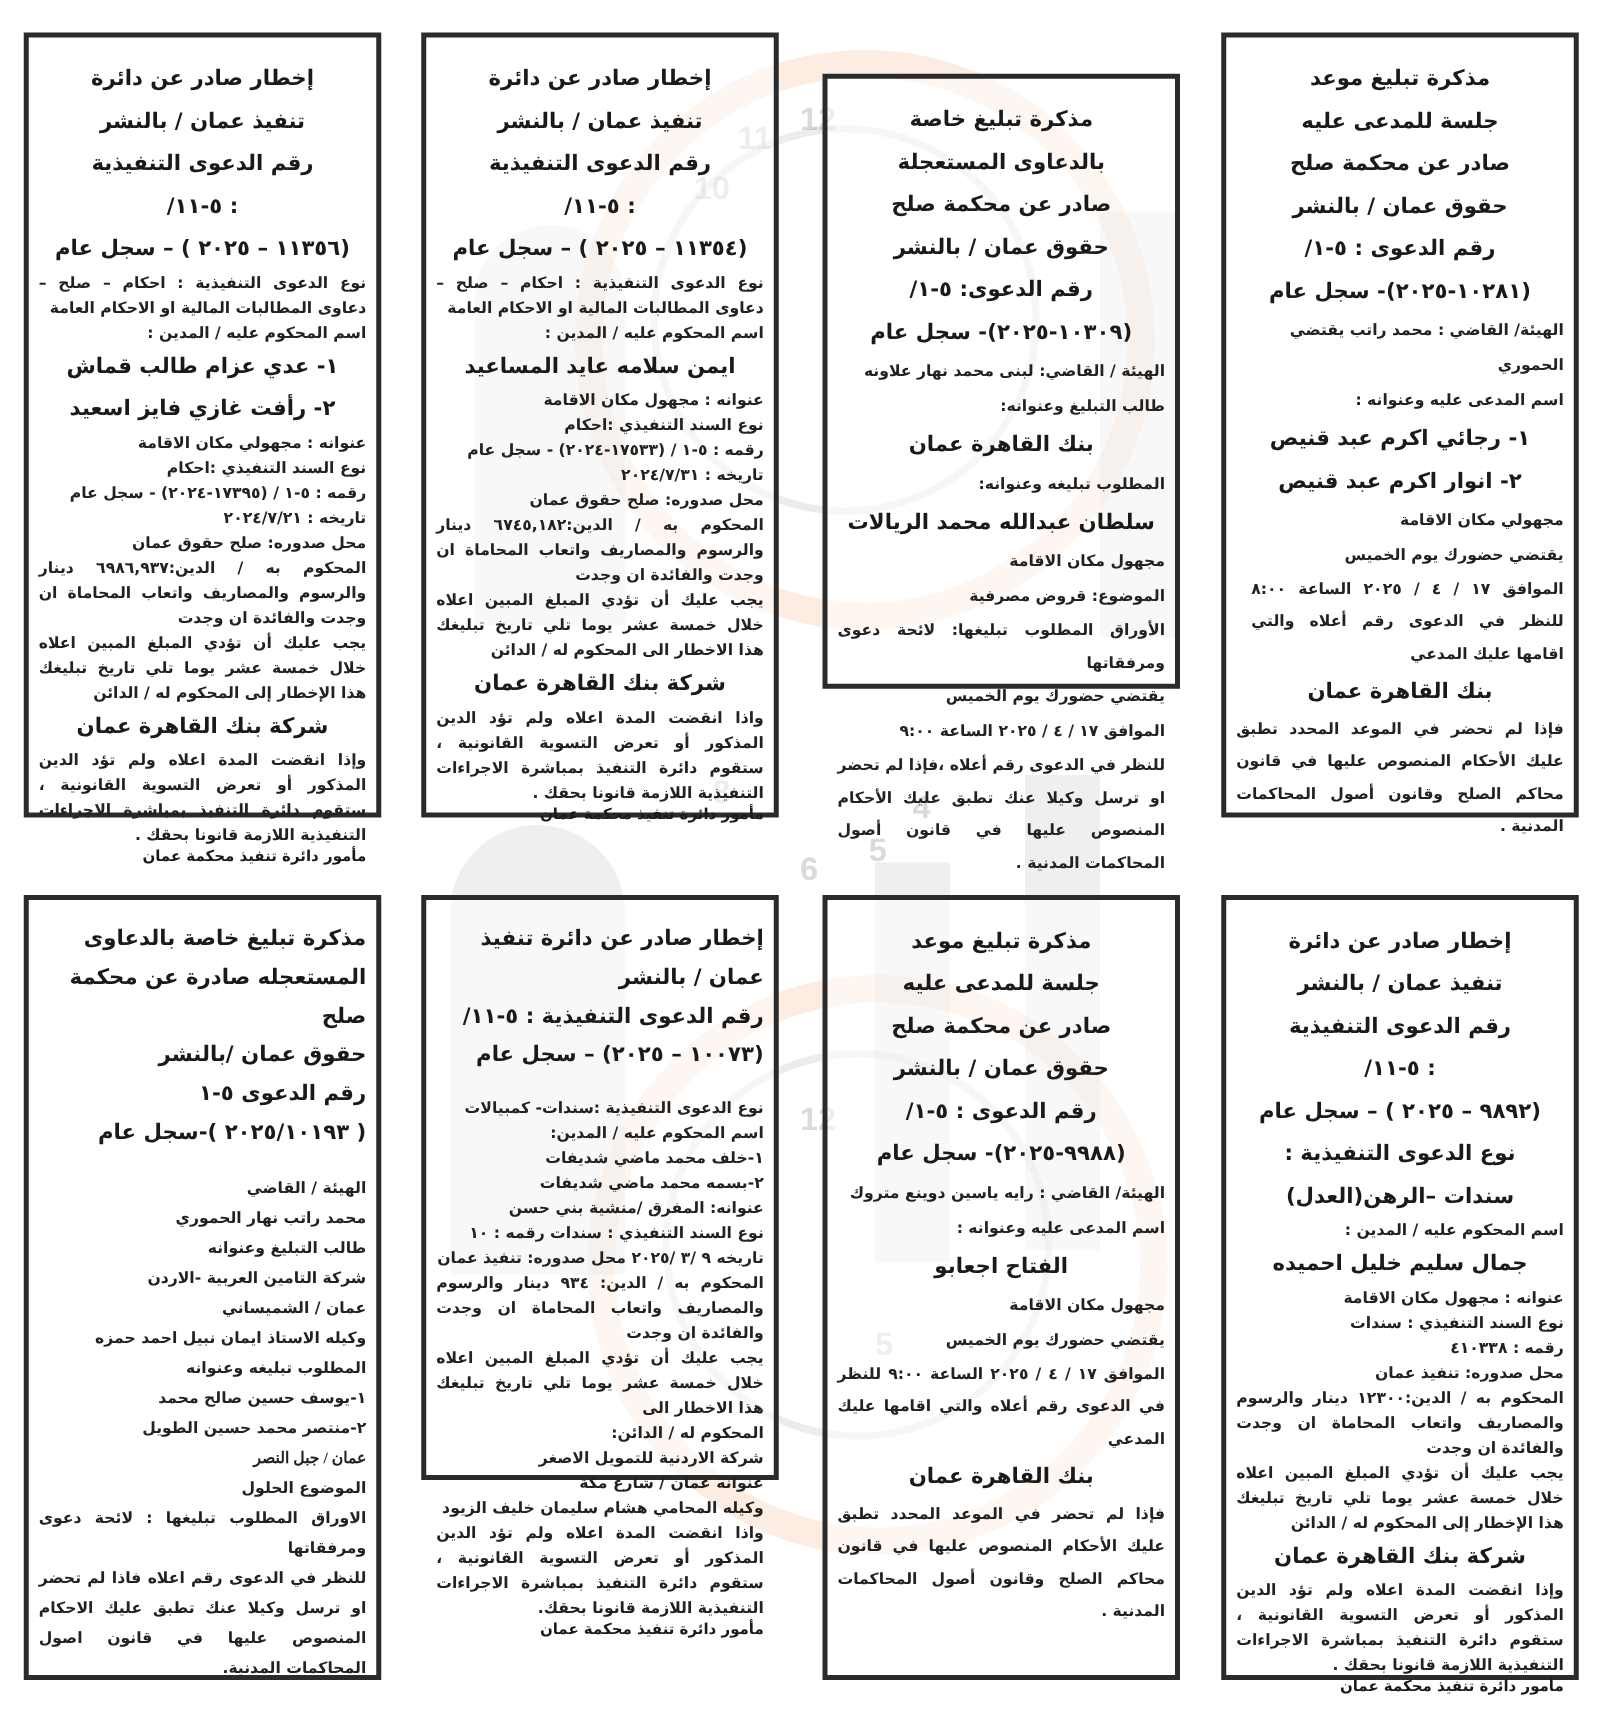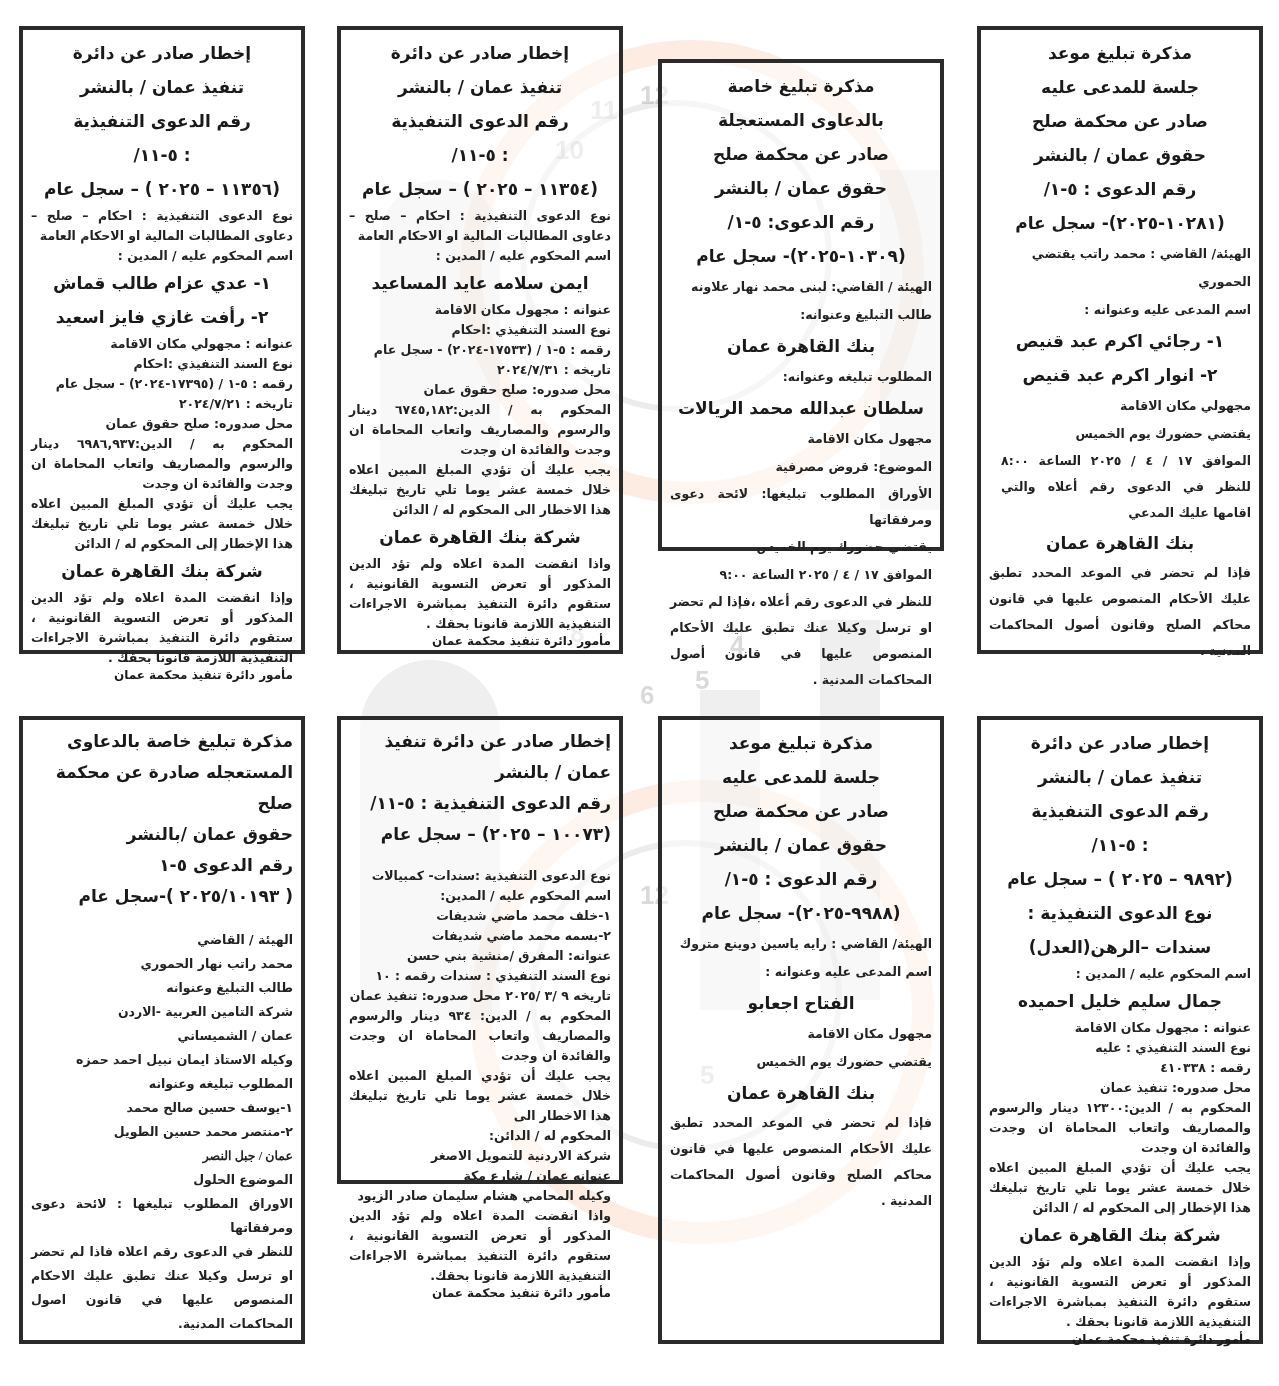--- a/index.html
+++ b/index.html
@@ -4,21 +4,21 @@
 <style>
   html,body{margin:0;padding:0;}
   body{width:1279px;height:1386px;background:#ffffff;position:relative;overflow:hidden;
        font-family:"DejaVu Sans","Liberation Sans",sans-serif;color:#1a1a1a;}
   .wm{position:absolute;pointer-events:none;z-index:0;}
   .wm-ring{border-radius:50%;border:22px solid rgba(245,170,120,0.22);}
   .wm-ring2{border-radius:50%;border:6px solid rgba(150,150,150,0.18);}
   .wm-bar{background:rgba(180,180,180,0.22);}
   .wm-num{color:rgba(150,150,150,0.35);font-size:26px;font-weight:bold;font-family:"Liberation Sans",sans-serif;}
   .box{position:absolute;z-index:1;border:4px solid #2b2b2b;background:rgba(255,255,255,0.55);
-       box-sizing:border-box;direction:rtl;padding:6px 8px 4px 8px;}
+       box-sizing:border-box;direction:rtl;padding:16px 8px 4px 8px;}
   .box p{margin:0;}
   .h{font-weight:bold;font-size:17px;text-align:center;line-height:34px;}
   .hl{font-weight:bold;font-size:17px;text-align:right;line-height:31px;}
   .t{font-size:12.5px;line-height:20px;text-align:justify;font-weight:bold;color:#222;}
   .tl{font-size:12.5px;line-height:28px;text-align:right;font-weight:bold;color:#222;}
   .name{font-weight:bold;font-size:17px;text-align:center;line-height:34px;}
   .sig{font-size:12px;font-weight:bold;text-align:right;margin-top:4px;}
   .gap{height:16px;}
 </style>
 </head>
@@ -128,21 +128,21 @@
   <p class="h">إخطار صادر عن دائرة</p>
   <p class="h">تنفيذ عمان / بالنشر</p>
   <p class="h">رقم الدعوى التنفيذية</p>
   <p class="h">: ٥-١١/</p>
   <p class="h">(٩٨٩٢ – ٢٠٢٥ ) – سجل عام</p>
   <p class="h">نوع الدعوى التنفيذية :</p>
   <p class="h">سندات –الرهن(العدل)</p>
   <p class="t">اسم المحكوم عليه / المدين :</p>
   <p class="name">جمال سليم خليل احميده</p>
   <p class="t">عنوانه : مجهول مكان الاقامة</p>
-  <p class="t">نوع السند التنفيذي : عليه</p>
+  <p class="t">نوع السند التنفيذي : سندات</p>
   <p class="t">رقمه : ٤١٠٣٣٨</p>
   <p class="t">محل صدوره: تنفيذ عمان</p>
   <p class="t">المحكوم به / الدين:١٢٣٠٠ دينار والرسوم والمصاريف واتعاب المحاماة ان وجدت والفائدة ان وجدت</p>
   <p class="t">يجب عليك أن تؤدي المبلغ المبين اعلاه خلال خمسة عشر يوما تلي تاريخ تبليغك هذا الإخطار إلى المحكوم له / الدائن</p>
   <p class="name">شركة بنك القاهرة عمان</p>
   <p class="t">وإذا انقضت المدة اعلاه ولم تؤد الدين المذكور أو تعرض التسوية القانونية ، ستقوم دائرة التنفيذ بمباشرة الاجراءات التنفيذية اللازمة قانونا بحقك .</p>
   <p class="sig">مأمور دائرة تنفيذ محكمة عمان</p>
 </div>
 
 <div class="box" style="left:658px;top:716px;width:286px;height:628px;">
@@ -150,41 +150,42 @@
   <p class="h">جلسة للمدعى عليه</p>
   <p class="h">صادر عن محكمة صلح</p>
   <p class="h">حقوق عمان / بالنشر</p>
   <p class="h">رقم الدعوى : ٥-١/</p>
   <p class="h">(٩٩٨٨-٢٠٢٥)- سجل عام</p>
   <p class="tl">الهيئة/ القاضي : رايه ياسين دوينع متروك</p>
   <p class="tl">اسم المدعى عليه وعنوانه :</p>
   <p class="name">الفتاح اجعابو</p>
   <p class="tl">مجهول مكان الاقامة</p>
   <p class="tl">يقتضي حضورك يوم الخميس</p>
+  <p class="t" style="line-height:26px;">الموافق ١٧ / ٤ / ٢٠٢٥ الساعة ٩:٠٠ للنظر في الدعوى رقم أعلاه والتي اقامها عليك المدعي</p>
   <p class="name">بنك القاهرة عمان</p>
   <p class="t" style="line-height:26px;">فإذا لم تحضر في الموعد المحدد تطبق عليك الأحكام المنصوص عليها في قانون محاكم الصلح وقانون أصول المحاكمات المدنية .</p>
 </div>
 
 <div class="box" style="left:337px;top:716px;width:286px;height:468px;">
   <p class="hl">إخطار صادر عن دائرة تنفيذ عمان / بالنشر</p>
   <p class="hl">رقم الدعوى التنفيذية : ٥-١١/ (١٠٠٧٣ – ٢٠٢٥) – سجل عام</p>
   <div class="gap"></div>
   <p class="t">نوع الدعوى التنفيذية :سندات- كمبيالات</p>
   <p class="t">اسم المحكوم عليه / المدين:</p>
   <p class="t">١-خلف محمد ماضي شديفات</p>
   <p class="t">٢-بسمه محمد ماضي شديفات</p>
   <p class="t">عنوانه: المفرق /منشية بني حسن</p>
   <p class="t">نوع السند التنفيذي : سندات رقمه : ١٠</p>
   <p class="t">تاريخه ٩ /٣ /٢٠٢٥ محل صدوره: تنفيذ عمان</p>
   <p class="t">المحكوم به / الدين: ٩٣٤ دينار والرسوم والمصاريف واتعاب المحاماة ان وجدت والفائدة ان وجدت</p>
   <p class="t">يجب عليك أن تؤدي المبلغ المبين اعلاه خلال خمسة عشر يوما تلي تاريخ تبليغك هذا الاخطار الى</p>
   <p class="t">المحكوم له / الدائن:</p>
   <p class="t">شركة الاردنية للتمويل الاصغر</p>
   <p class="t">عنوانه عمان / شارع مكة</p>
-  <p class="t">وكيله المحامي هشام سليمان صادر الزيود</p>
+  <p class="t">وكيله المحامي هشام سليمان خليف الزيود</p>
   <p class="t">واذا انقضت المدة اعلاه ولم تؤد الدين المذكور أو تعرض التسوية القانونية ، ستقوم دائرة التنفيذ بمباشرة الاجراءات التنفيذية اللازمة قانونا بحقك.</p>
   <p class="sig">مأمور دائرة تنفيذ محكمة عمان</p>
 </div>
 
 <div class="box" style="left:19px;top:716px;width:286px;height:628px;">
   <p class="hl">مذكرة تبليغ خاصة بالدعاوى المستعجله صادرة عن محكمة صلح</p>
   <p class="hl">حقوق عمان /بالنشر</p>
   <p class="hl">رقم الدعوى ٥-١</p>
   <p class="hl">( ٢٠٢٥/١٠١٩٣ )-سجل عام</p>
   <div class="gap"></div>

